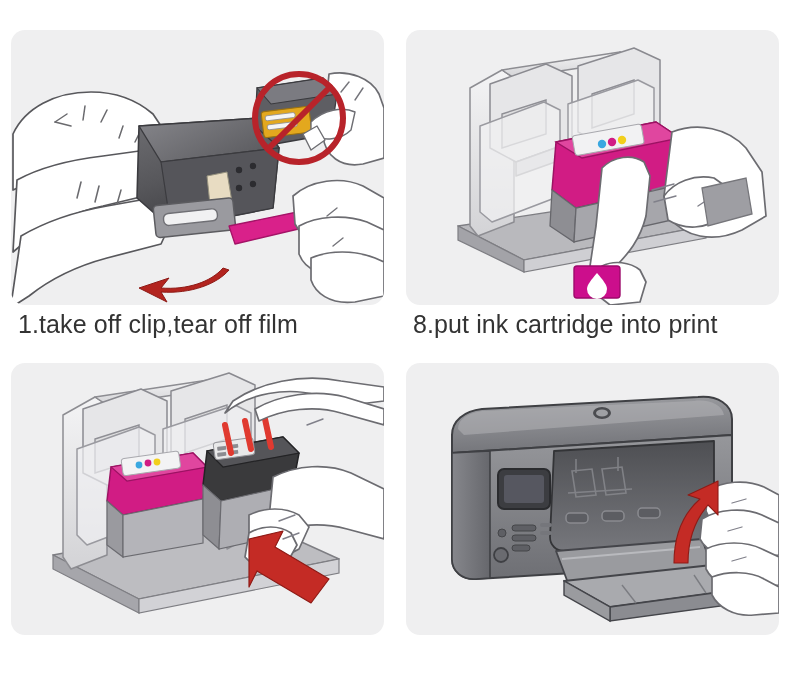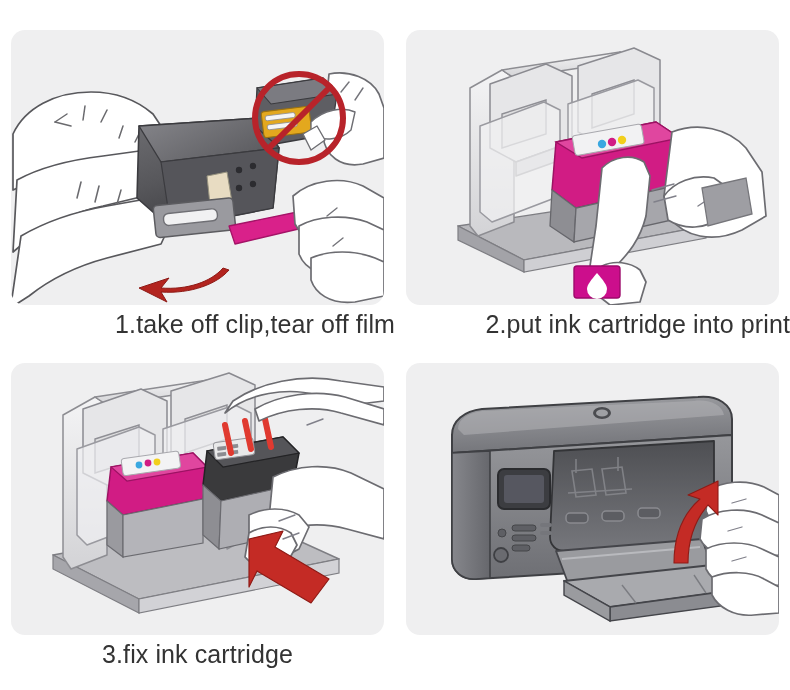--- a/index.html
+++ b/index.html
@@ -63,21 +63,21 @@
     left: 0;
     right: 0;
     top: 310px;
     font-size: 25px;
     letter-spacing: 0.1px;
     color: #333333;
     white-space: nowrap;
   }
   .cap-left {
     padding-left: 18px;
-    text-align: right;
+    text-align: left;
   }
   .cap-center {
     text-align: center;
     padding-left: 0;
   }
   .cell.row2 .caption {
     top: 300px;
   }
 </style>
 </head>
@@ -262,21 +262,21 @@
               <path d="M296 158 L340 148 L346 184 L302 196 Z" fill="#9e9ea3" stroke="#76767b" stroke-width="1.3"></path>
             </g>
 
             <g>
               <rect x="168" y="236" width="46" height="32" rx="3" fill="#cc0e8c" stroke="#9d0a6b" stroke-width="1.4"></rect>
               <path d="M191 243 C197 250 201 255 201 259 A10 10 0 0 1 181 259 C181 255 185 250 191 243 Z" fill="#ffffff"></path>
             </g>
           </svg>
         </div>
       </div>
-      <div class="caption cap-left">2.put ink cartridge into print</div>
+      <div class="caption cap-left">8.put ink cartridge into print</div>
     </div>
 
     <div class="cell row2">
       <div class="panel">
         <div class="stage">
           <svg viewBox="0 0 373 272" preserveAspectRatio="xMidYMid meet">
             <defs>
               <linearGradient id="carrShell3" x1="0" y1="0" x2="0" y2="1">
                 <stop offset="0" stop-color="#f4f4f5"></stop>
                 <stop offset="1" stop-color="#d3d3d6"></stop>
@@ -358,21 +358,20 @@
                 <path d="M272 176 L288 170"></path>
               <path d="M296 62 L312 56"></path>
             </g>
 
             <g>
               <path d="M238 176 L272 168 L264 184 L318 216 L300 240 L246 208 L238 224 Z" fill="#c42b25" stroke="#8f1b16" stroke-width="1.2" stroke-linejoin="round"></path>
             </g>
           </svg>
         </div>
       </div>
-      <div class="caption cap-center">3.fix ink cartridge</div>
     </div>
 
     <div class="cell row2">
       <div class="panel">
         <div class="stage">
           <svg viewBox="0 0 373 272" preserveAspectRatio="xMidYMid meet">
             <defs>
               <linearGradient id="prnTop" x1="0" y1="0" x2="0.2" y2="1">
                 <stop offset="0" stop-color="#9fa0a4"></stop>
                 <stop offset="1" stop-color="#74757a"></stop>

